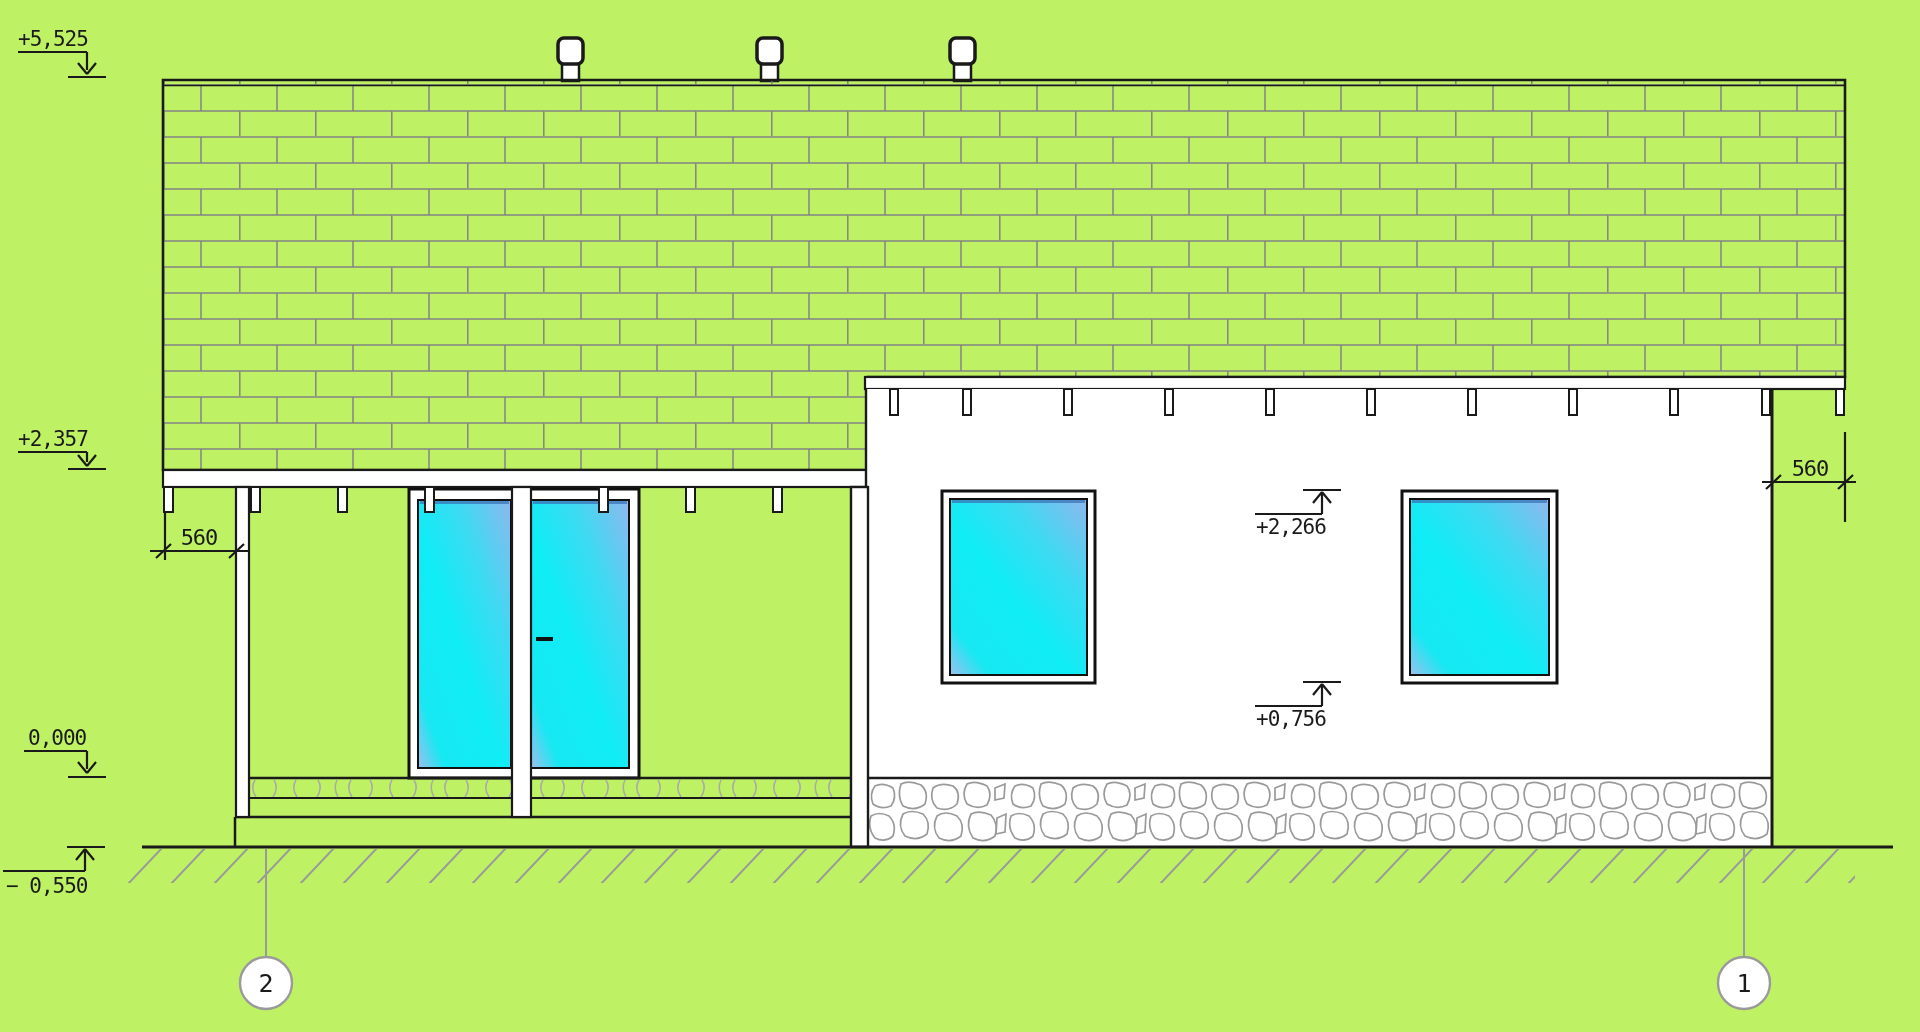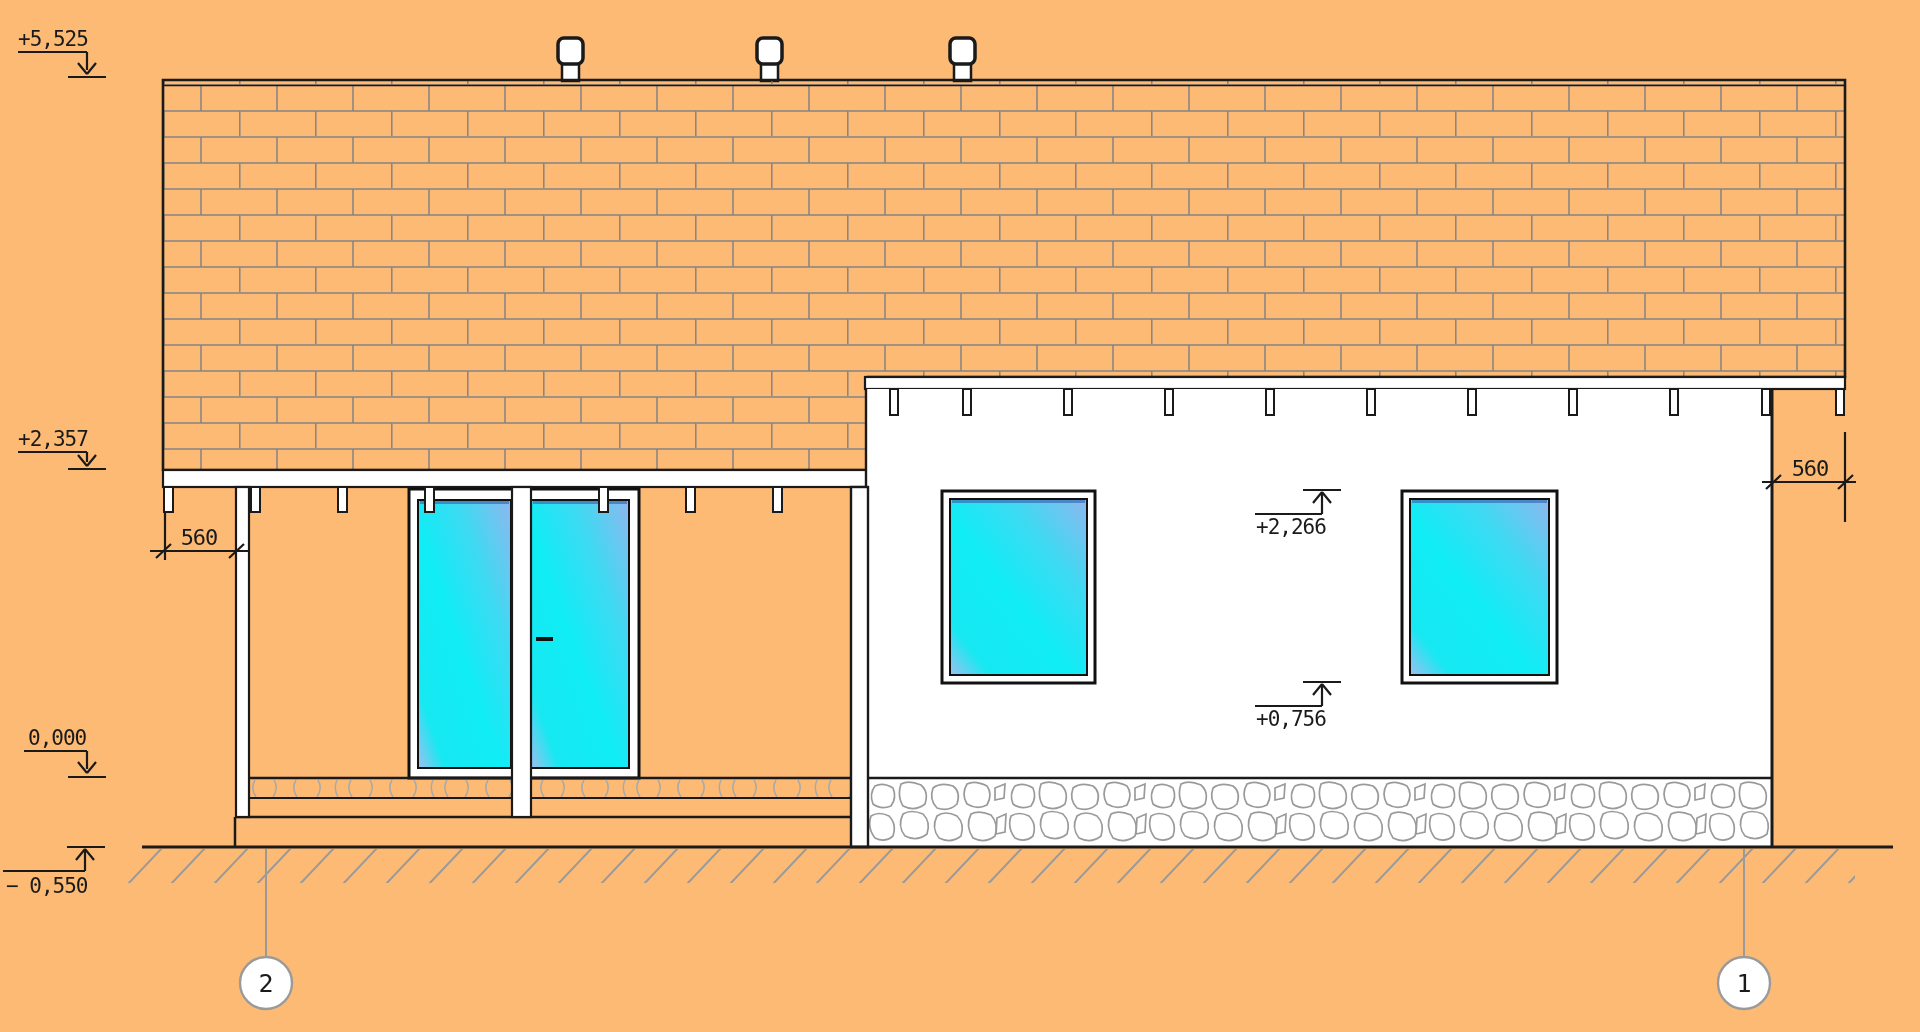--- a/index.html
+++ b/index.html
@@ -1,16 +1,16 @@
 <!DOCTYPE html>
 <html><head>
 <meta charset="utf-8">
 <style>
   html,body{margin:0;padding:0;background:#ffffff;}
-  .stage{position:relative;width:1920px;height:1032px;background:#fdba74;overflow:hidden;
+  .stage{position:relative;width:1920px;height:1032px;background:#bef264;overflow:hidden;
          font-family:"DejaVu Sans Mono", monospace;}
   svg{position:absolute;left:0;top:0;}
   text{fill:#1a1a1a;font-family:"DejaVu Sans Mono", monospace;}
   .lvl{font-size:21px;letter-spacing:-1px;}
   .dim{font-size:22px;letter-spacing:-1px;}
   .bub{font-size:25px;}
 </style>
 </head>
 <body>
 

